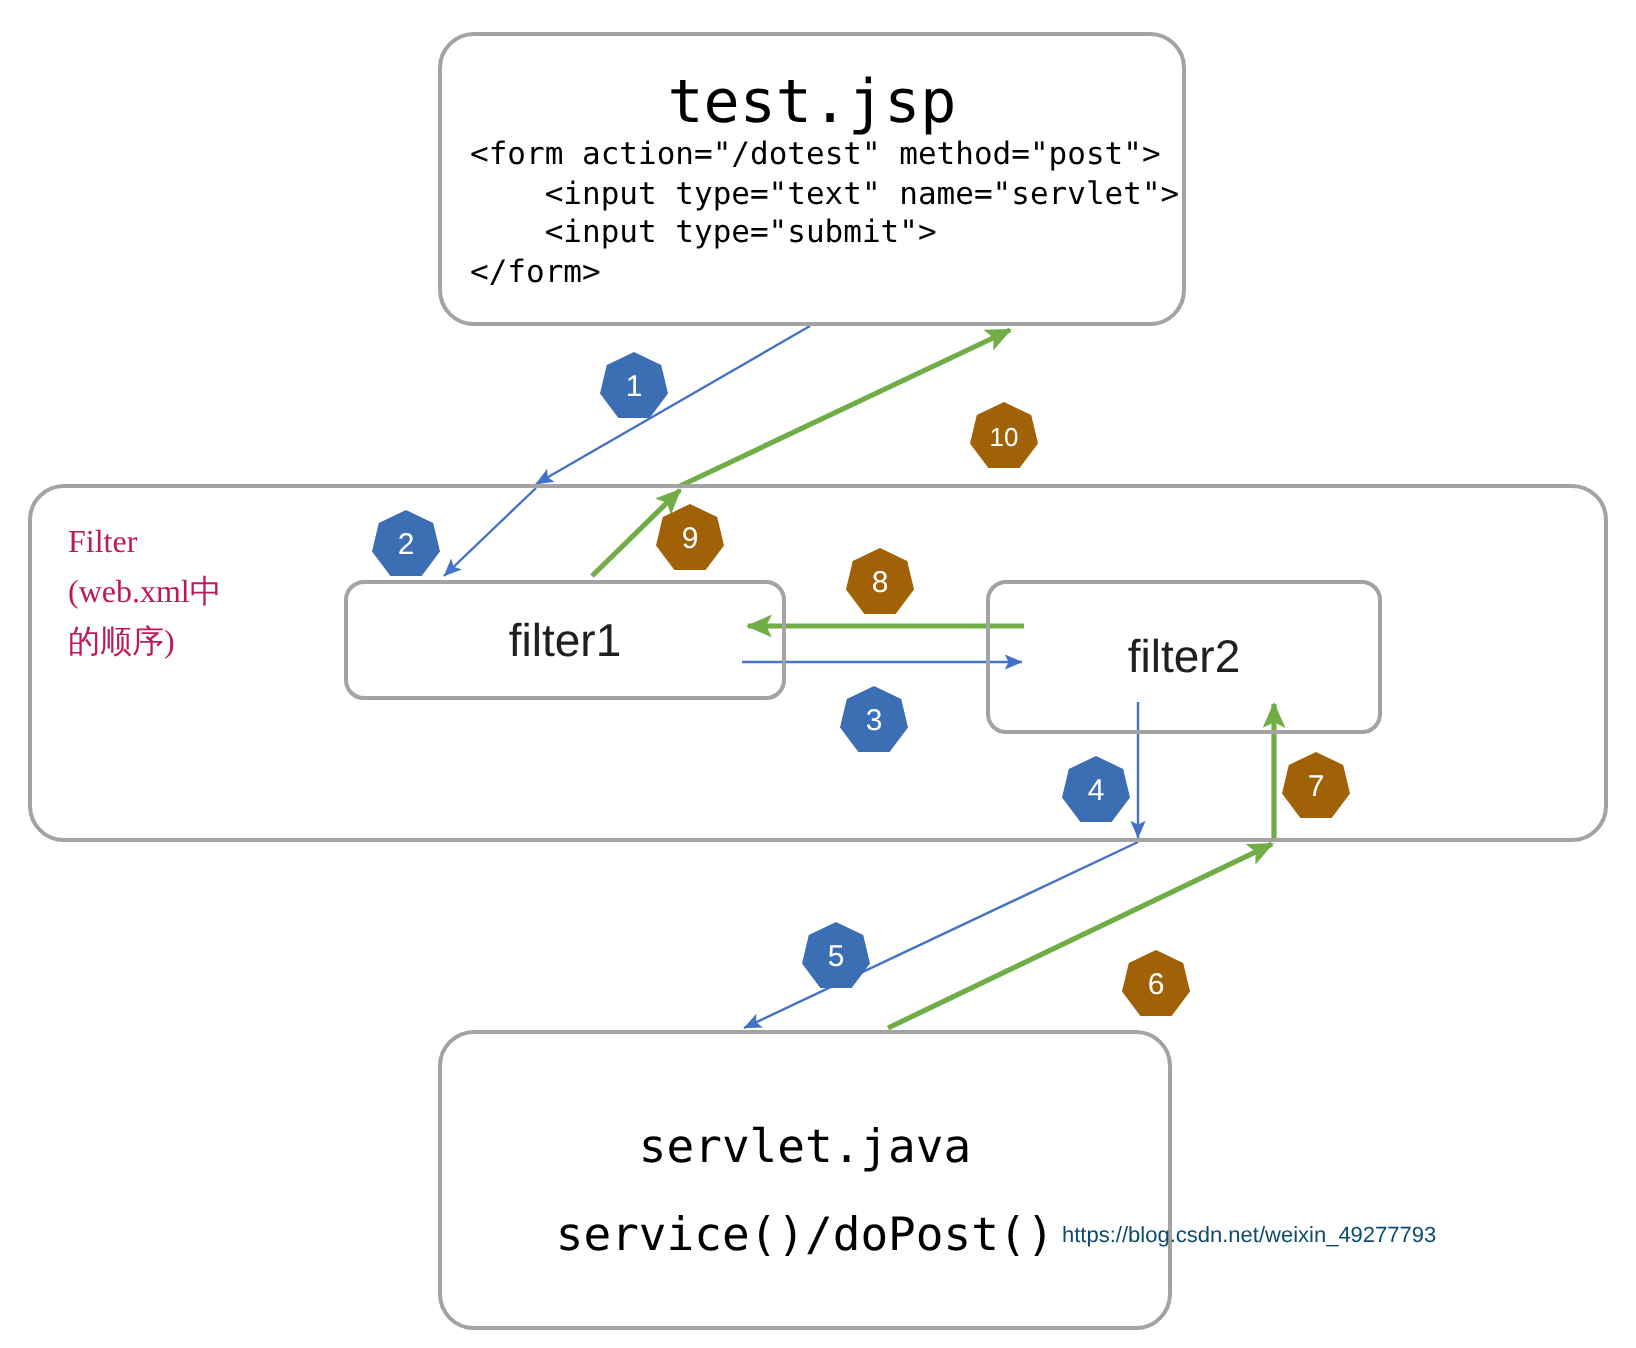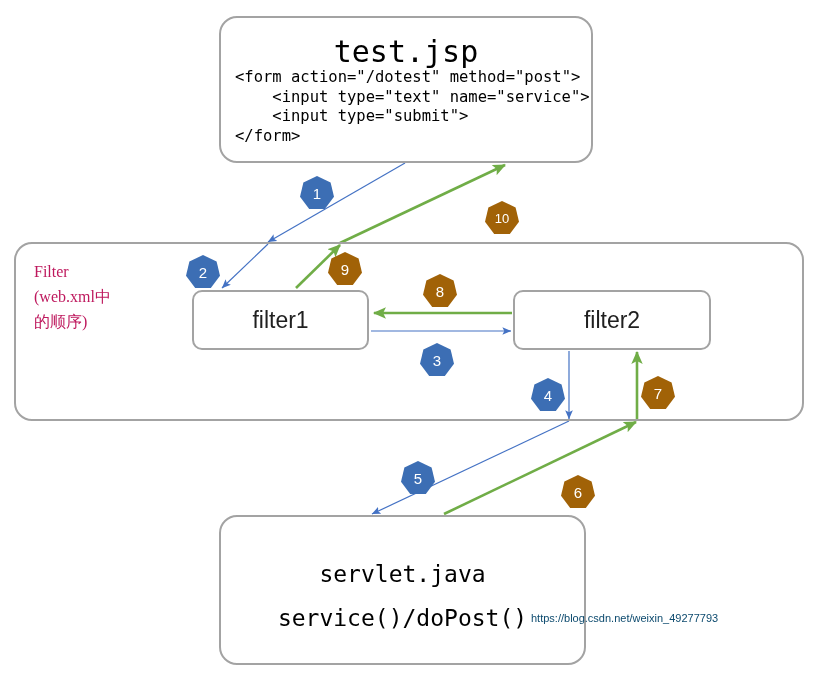--- a/index.html
+++ b/index.html
@@ -20,22 +20,22 @@
   .rbox {
     position: absolute;
     border: 2px solid #a3a3a3;
     border-radius: 18px;
     background: transparent;
     box-sizing: border-box;
   }
 
   #jsp-box   { left: 219px; top: 16px;  width: 374px; height: 147px; }
   #filter-box{ left: 14px;  top: 242px; width: 790px; height: 179px; }
-  #filter1-box{left: 172px; top: 290px; width: 177px; height: 60px; border-radius: 10px; margin-left: 20px; }
-  #filter2-box{left: 513px; top: 290px; width: 198px; height: 60px; border-radius: 10px; }
+  #filter1-box{left: 172px; top: 290px; width: 221px; height: 60px; border-radius: 10px; }
+  #filter2-box{left: 493px; top: 290px; width: 198px; height: 77px; border-radius: 10px; }
   #servlet-box{left: 219px; top: 515px; width: 367px; height: 150px; }
 
   
   .jsp-title {
     position: absolute;
     left: 0; right: 0;
     top: 16px;
     text-align: center;
     font-size: 30px;
     color: #000000;
@@ -176,21 +176,21 @@
     </g>
 
     <g>
       <line x1="340" y1="243" x2="505" y2="165" stroke="#70AD47" stroke-width="2.6" marker-end="url(#ah-green)"></line>
     </g>
   </svg>
 
   <div class="rbox" id="jsp-box">
     <div class="jsp-title">test.jsp</div>
     <div class="jsp-code" id="jsp-code">&lt;form action="<b>/dotest</b>" method="post"&gt;
-    &lt;input type="text" name="<b>service</b>"&gt;
+    &lt;input type="text" name="<b>servlet</b>"&gt;
     &lt;input type="submit"&gt;
 &lt;/form&gt;</div>
   </div>
 
   <div class="rbox" id="filter-box"></div>
 
   <div class="filter-label" id="filter-label">Filter
 (web.xml中
 的顺序)</div>
 

